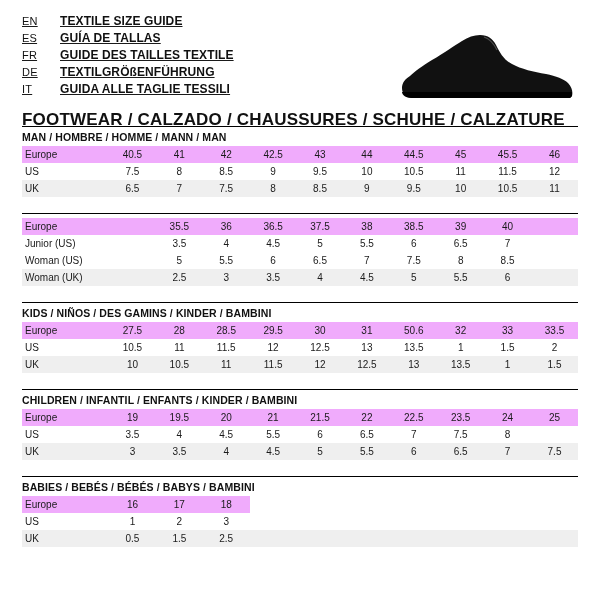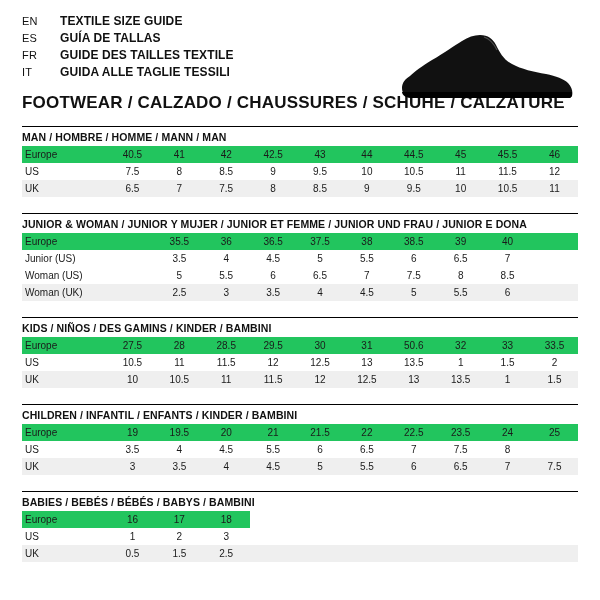--- a/index.html
+++ b/index.html
@@ -22,20 +22,21 @@
     padding: 14px 22px 0 22px;
   }
 
   
   .header {
     position: relative;
     height: 96px;
   }
   .lang-rows {
     display: block;
+    text-decoration: underline;
   }
   .lang-row {
     display: flex;
     align-items: baseline;
     height: 17px;
   }
   .lang-code {
     width: 38px;
     font-size: 11px;
     font-weight: normal;
@@ -87,21 +88,21 @@
     padding: 0;
     text-align: center;
     vertical-align: middle;
   }
   table.size-table td.rowlabel {
     text-align: left;
     padding-left: 3px;
     width: 84px;
   }
   tr.shaded td {
-    background: #22c55e;
+    background: #f0abfc;
   }
   tr.plain td {
     background: #ffffff;
   }
   tr.alt td {
     background: #efefef;
   }
   .divider {
     border-top: 1px solid #000;
     margin-top: 6px;
@@ -119,20 +120,24 @@
         <span class="lang-code">EN</span>
         <span class="lang-title">TEXTILE SIZE GUIDE</span>
       </div>
       <div class="lang-row">
         <span class="lang-code">ES</span>
         <span class="lang-title">GUÍA DE TALLAS</span>
       </div>
       <div class="lang-row">
         <span class="lang-code">FR</span>
         <span class="lang-title">GUIDE DES TAILLES TEXTILE</span>
+      </div>
+      <div class="lang-row">
+        <span class="lang-code">DE</span>
+        <span class="lang-title">TEXTILGRÖßENFÜHRUNG</span>
       </div>
       <div class="lang-row">
         <span class="lang-code">IT</span>
         <span class="lang-title">GUIDA ALLE TAGLIE TESSILI</span>
       </div>
     </div>
 
     <div class="footwear-line">FOOTWEAR / CALZADO / CHAUSSURES / SCHUHE / CALZATURE</div>
 
     <div class="shoe-art">
@@ -189,21 +194,20 @@
         <td>10.5</td>
         <td>11</td>
       </tr>
     </tbody>
       </table>
   </div>
 
   <div class="section">
     <div class="divider"></div>
     <div class="spacer-4"></div>
-    <div class="section-title">JUNIOR &amp; WOMAN / JUNIOR Y MUJER / JUNIOR ET FEMME / JUNIOR UND FRAU / JUNIOR E DONA</div>
     <table class="size-table">
       <tbody>
           <tr class="shaded">
         <td class="rowlabel">Europe</td>
         <td></td>
         <td>35.5</td>
         <td>36</td>
         <td>36.5</td>
         <td>37.5</td>
         <td>38</td>

